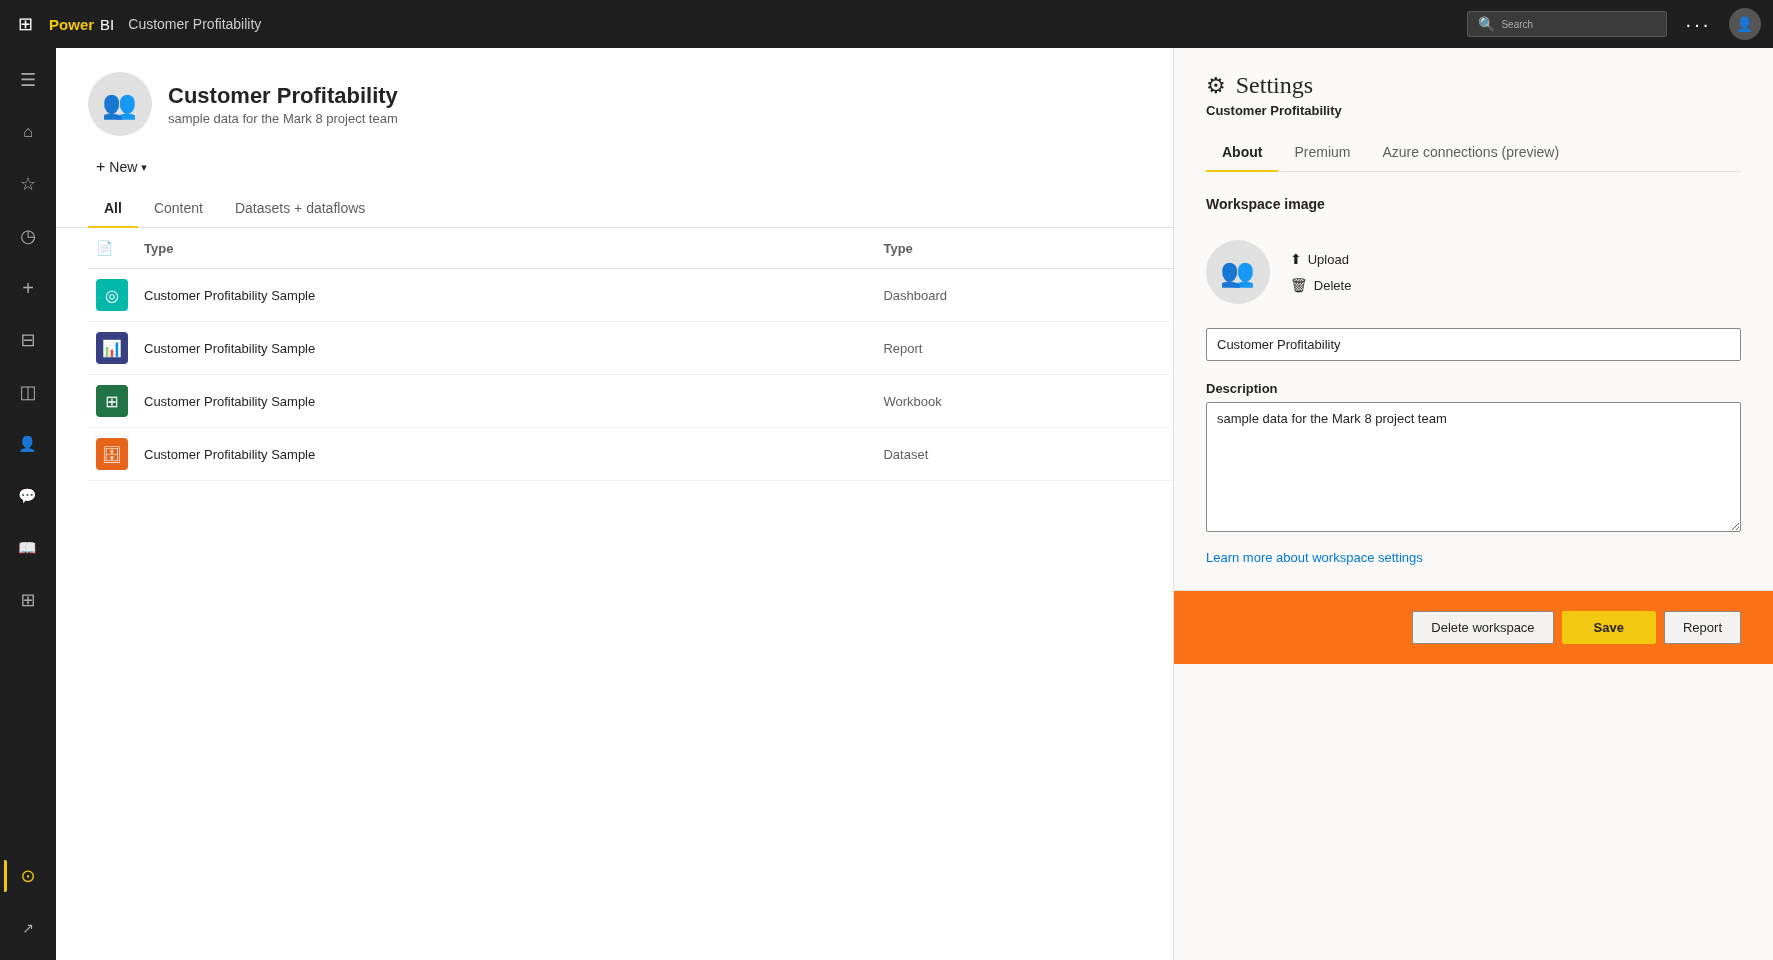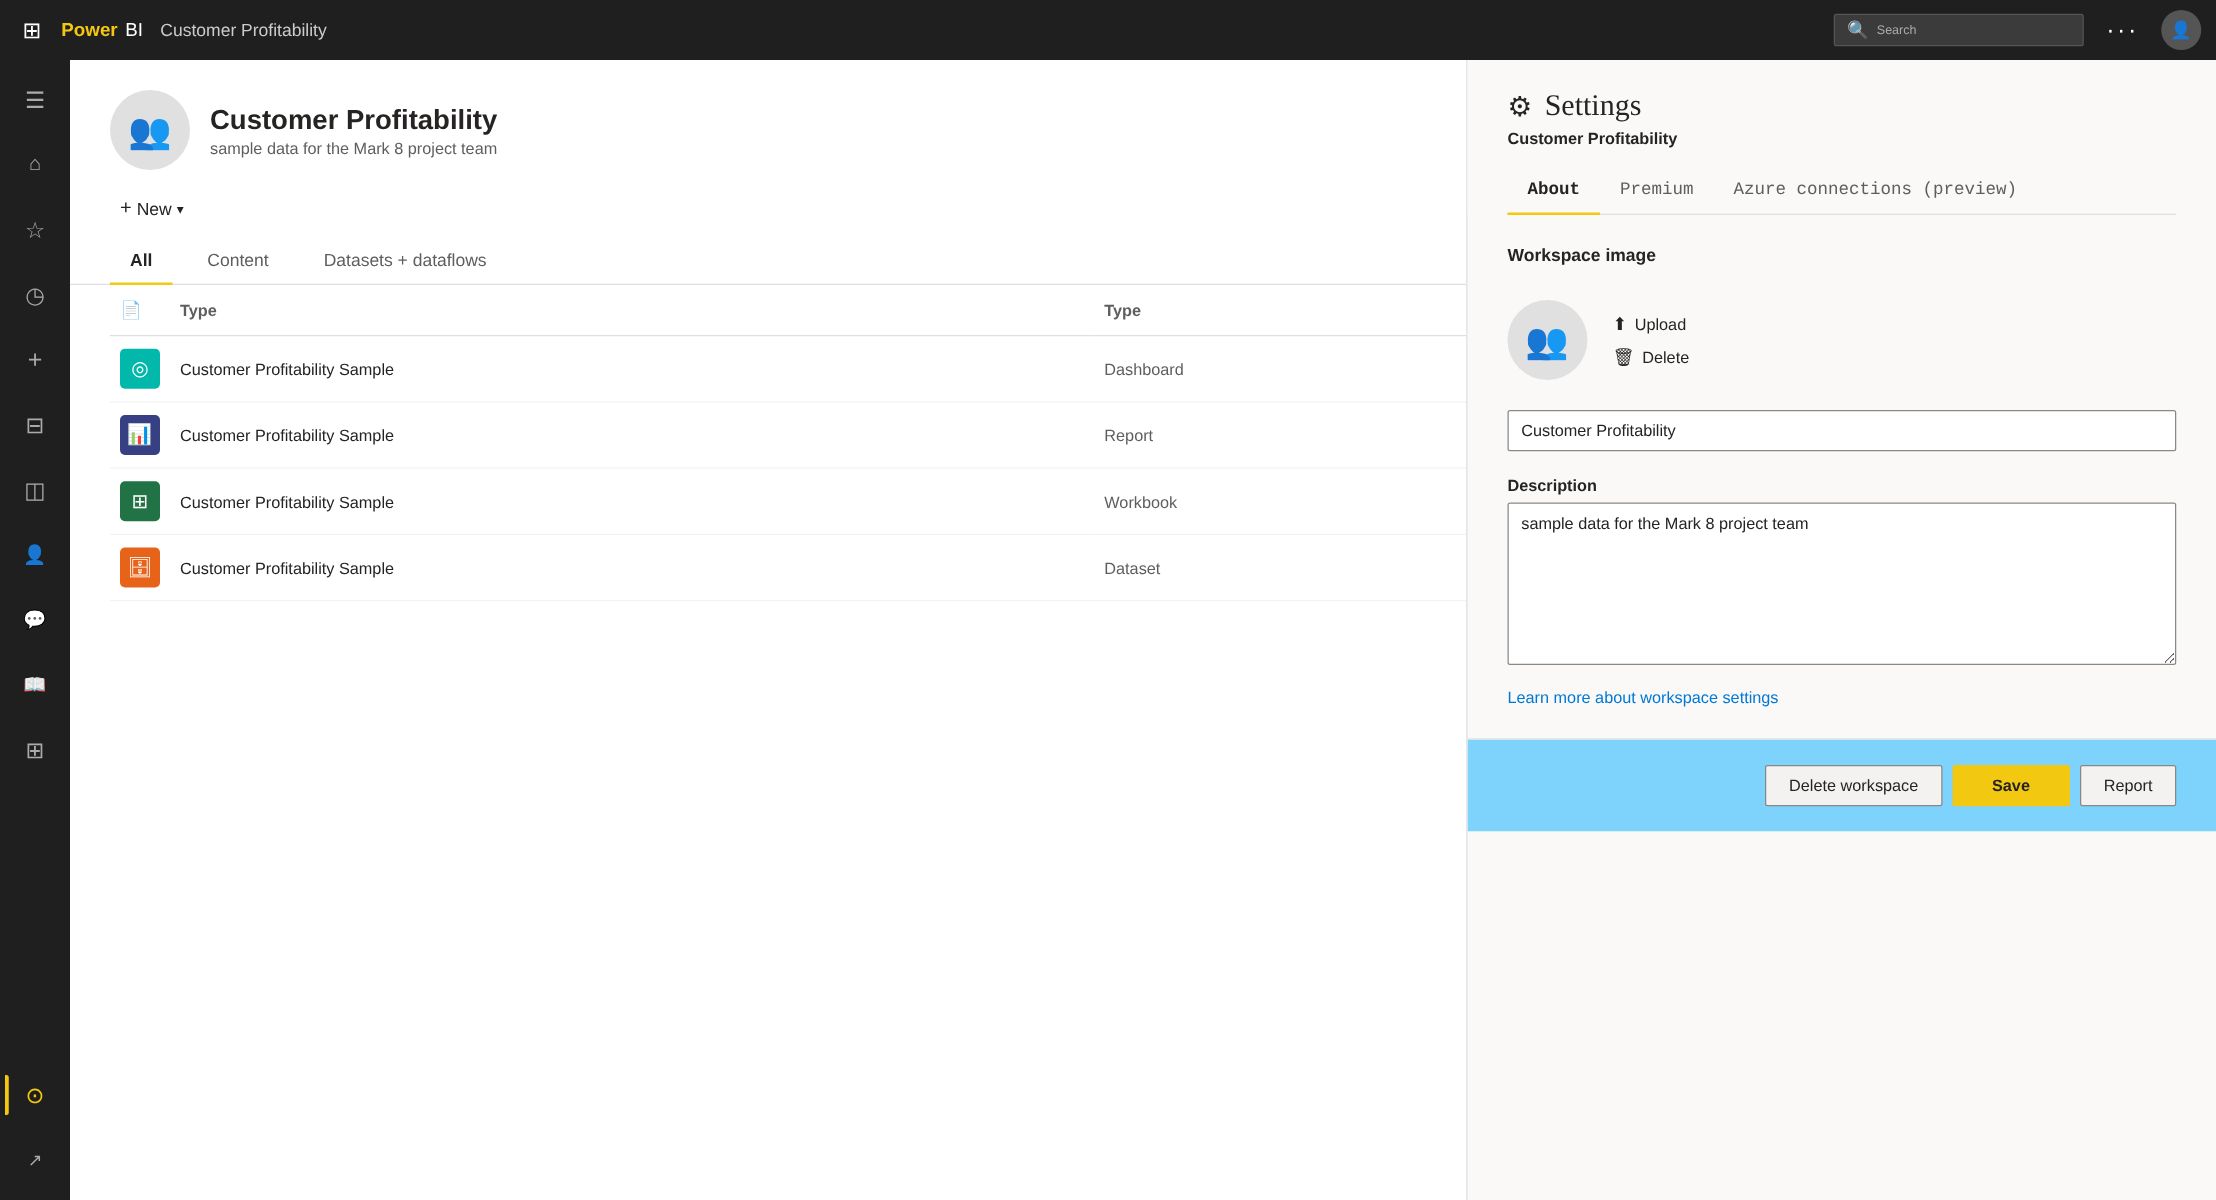--- a/index.html
+++ b/index.html
@@ -192,21 +192,21 @@
       color: #252423;
       cursor: pointer;
       padding: 6px 8px;
       border-radius: 2px;
     }
 
     
     .workspace-tabs {
       display: flex;
       align-items: center;
-      gap: 12px;
+      gap: 0;
       padding: 8px 32px 0;
       background: #fff;
       border-bottom: 1px solid #e0e0e0;
     }
     .tab-item {
       padding: 10px 16px;
       font-size: 14px;
       color: #605e5c;
       cursor: pointer;
       border-bottom: 2px solid transparent;
@@ -295,21 +295,20 @@
       font-weight: 600;
       color: #252423;
       margin-bottom: 16px;
     }
 
     
     .settings-tabs {
       display: flex;
       border-bottom: 1px solid #e0e0e0;
       margin: 0 0 0 0;
-      font-family: Liberation Mono, monospace;
     }
     .settings-tab {
       padding: 10px 16px;
       font-size: 14px;
       color: #605e5c;
       cursor: pointer;
       border-bottom: 2px solid transparent;
       margin-bottom: -1px;
     }
     .settings-tab.active {
@@ -398,21 +397,21 @@
       cursor: pointer;
     }
 
     
     .settings-footer {
       display: flex;
       align-items: center;
       justify-content: flex-end;
       gap: 8px;
       padding: 20px 32px;
-      background: #7dd3fc;
+      background: #f97316;
       border-top: 1px solid #e0e0e0;
       position: sticky;
       bottom: 0;
     }
     .btn-delete {
       padding: 8px 18px;
       background: #f3f2f1;
       border: 1px solid #8a8886;
       border-radius: 2px;
       font-size: 13px;

